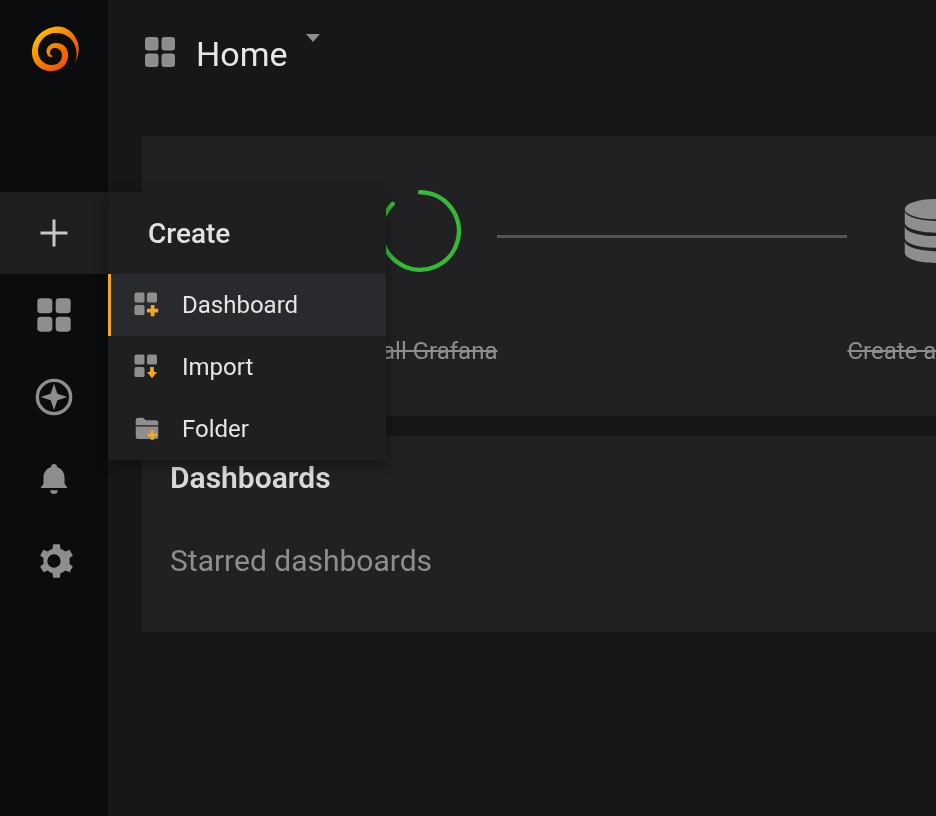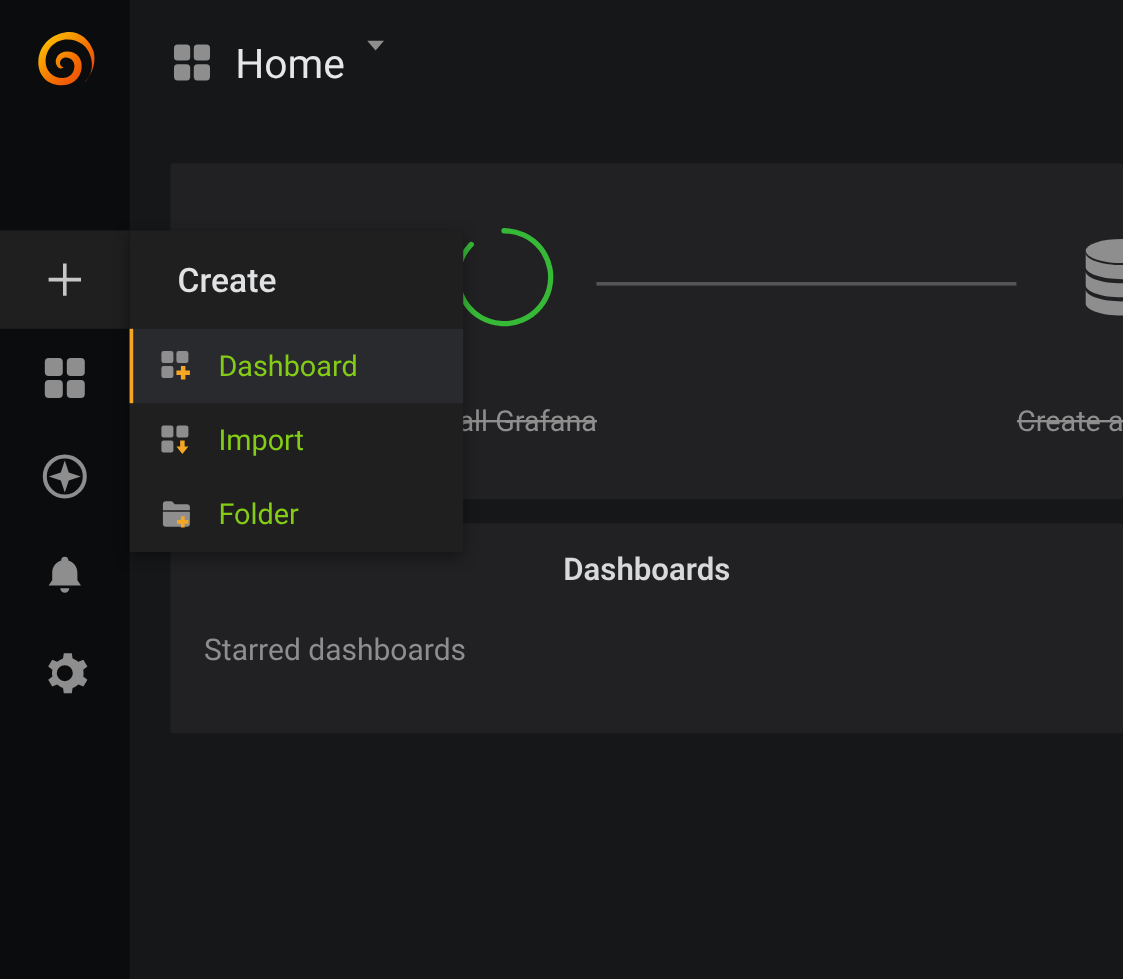--- a/index.html
+++ b/index.html
@@ -104,21 +104,21 @@
     color: #e0e1e2;
     font-weight: 500;
   }
   .flyout-item {
     height: 62px;
     display: flex;
     align-items: center;
     gap: 20px;
     padding-left: 24px;
     font-size: 24px;
-    color: #84cc16;
+    color: #e5e5e5;
     cursor: pointer;
     position: relative;
   }
   .flyout-item.selected {
     background: #292a2d;
   }
   .flyout-item.selected::before {
     content: "";
     position: absolute;
     left: 0; top: 0; bottom: 0;
@@ -167,28 +167,28 @@
     background: #555;
     flex: 0 0 350px;
     margin-top: -80px;
   }
 
   
   .dash-panel {
     padding: 24px 28px;
   }
   .dash-title {
-    text-align: center;
-    font-size: 26px;
+    text-align: left;
+    font-size: 30px;
     font-weight: 600;
     color: #d8d9da;
-    margin-bottom: 38px;
+    margin-bottom: 48px;
   }
   .dash-section {
-    font-size: 25px;
+    font-size: 30px;
     color: #8e8e8e;
     margin-bottom: 30px;
   }
 </style>
 </head>
 <body>
 
 <div class="sidebar">
   <div class="logo-wrap">
     <svg width="52" height="58" viewBox="0 0 52 58">

